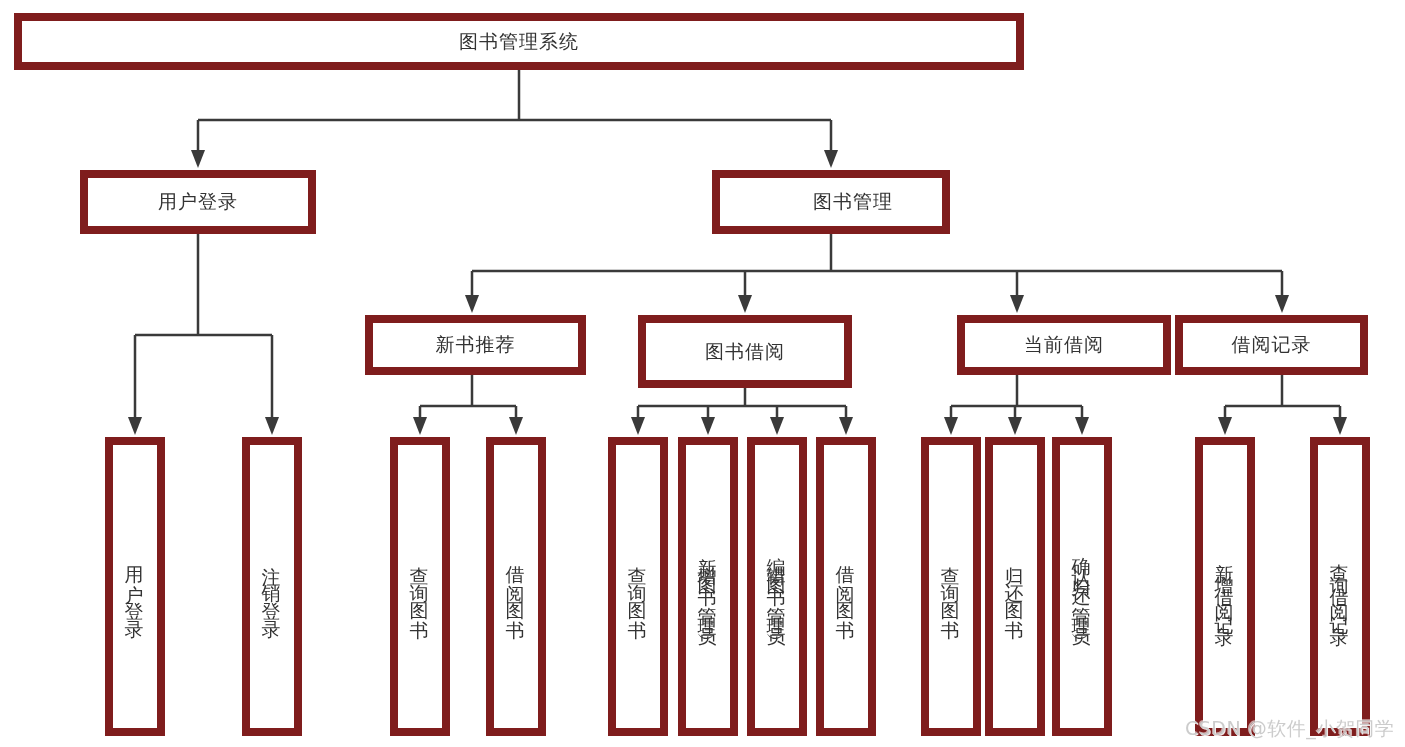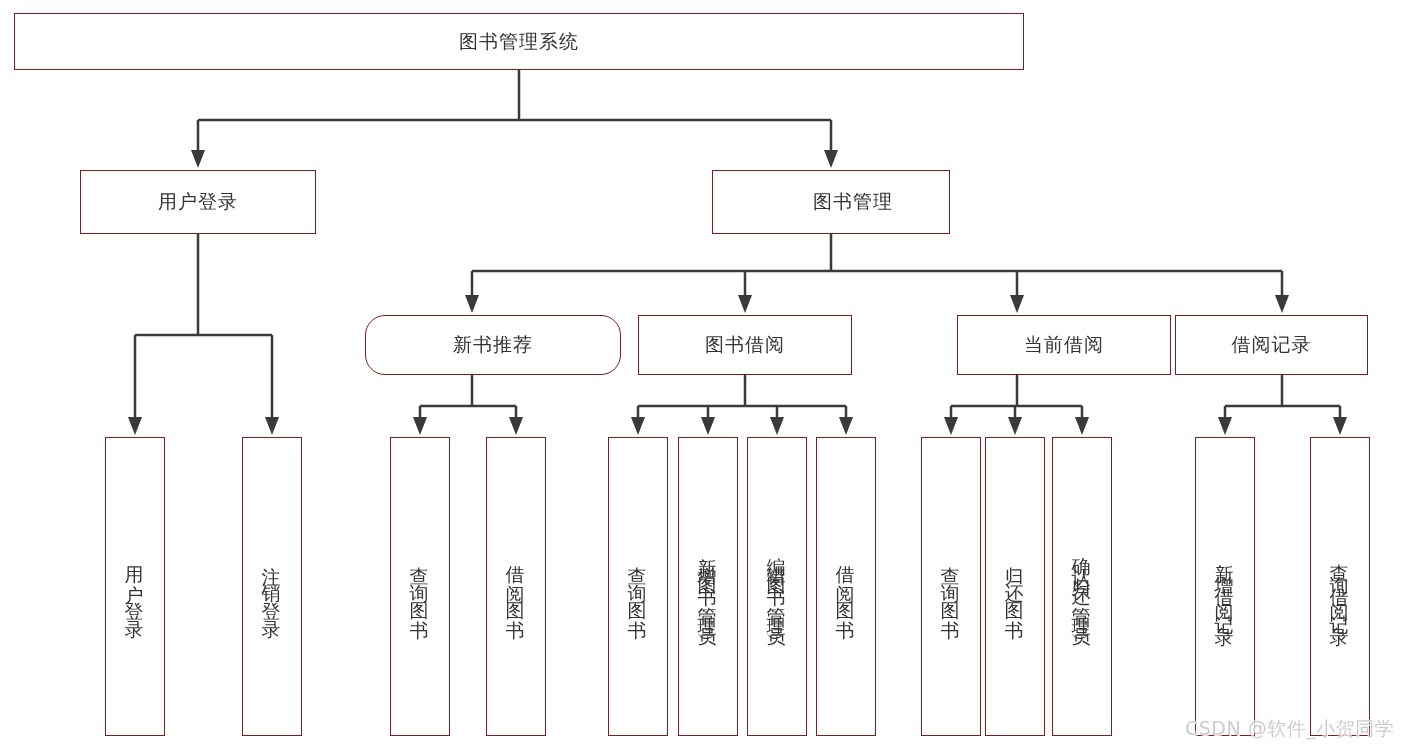--- a/index.html
+++ b/index.html
@@ -7,21 +7,21 @@
     position:relative;
     width:1405px;height:747px;
     background:#ffffff;
     font-family:"DejaVu Sans","Liberation Sans",sans-serif;
     overflow:hidden;
   }
   #connectors{position:absolute;left:0;top:0;z-index:1;}
   .node{
     position:absolute;
     box-sizing:border-box;
-    border:1px solid #7f1d1d;
+    border:8px solid #7f1d1d;
     background:#ffffff;
     display:flex;
     align-items:center;
     justify-content:center;
     color:#333333;
     font-size:19px;
     letter-spacing:1px;
     z-index:2;
   }
   .leaf span{
@@ -96,24 +96,24 @@
     <span>图书管理系统</span>
   </div>
 
   <div class="node" style="left:80px;top:170px;width:236px;height:64px;">
     <span>用户登录</span>
   </div>
   <div class="node" style="left:712px;top:170px;width:238px;height:64px;padding-left:44px;">
     <span>图书管理</span>
   </div>
 
-  <div class="node" style="left:365px;top:315px;width:256px;height:60px;border-radius:20px;">
+  <div class="node" style="left:365px;top:315px;width:221px;height:60px;">
     <span>新书推荐</span>
   </div>
-  <div class="node" style="left:638px;top:315px;width:214px;height:60px;">
+  <div class="node" style="left:638px;top:315px;width:214px;height:73px;">
     <span>图书借阅</span>
   </div>
   <div class="node" style="left:910px;top:315px;width:214px;height:60px;margin-left:47px;">
     <span>当前借阅</span>
   </div>
   <div class="node" style="left:1175px;top:315px;width:193px;height:60px;">
     <span>借阅记录</span>
   </div>
 
   <div class="node leaf" style="left:105px;top:437px;width:60px;height:299px;">

